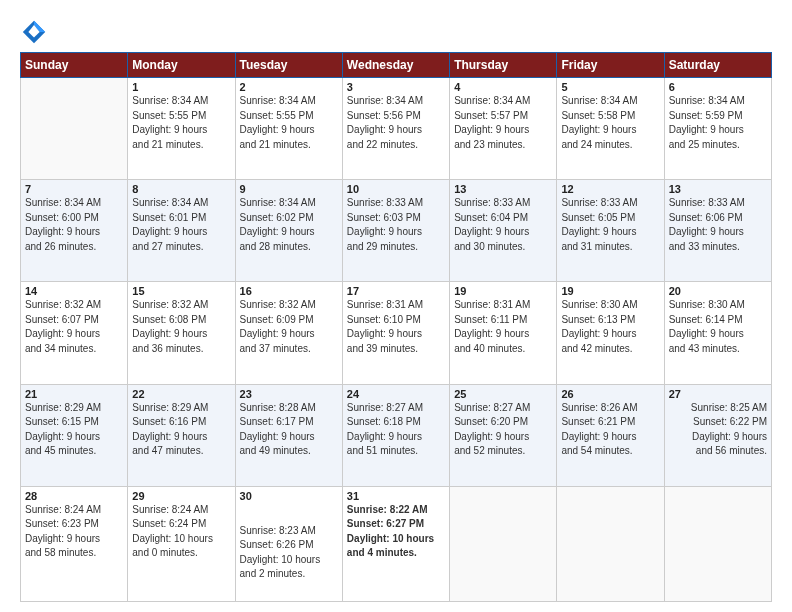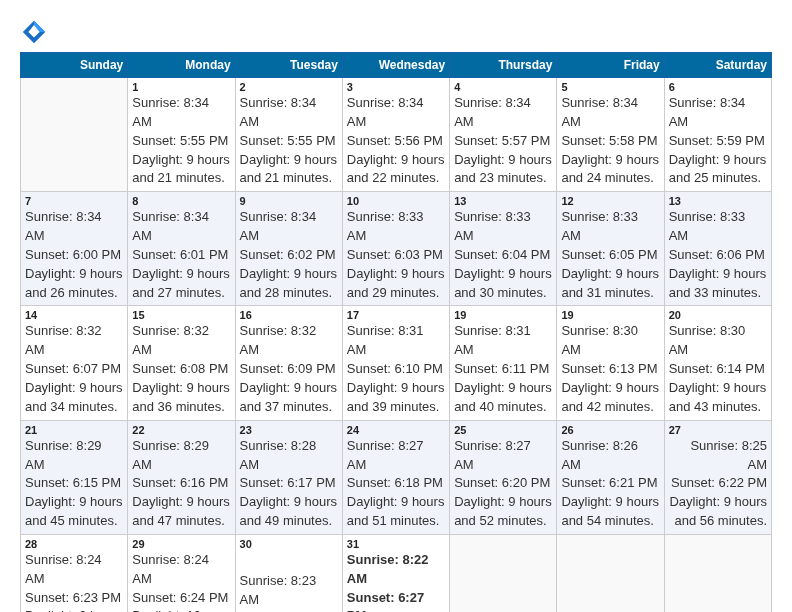--- a/index.html
+++ b/index.html
@@ -61,45 +61,45 @@
       color: #444;
     }
     .calendar {
       flex: 1;
       border: 1px solid #ccc;
       border-collapse: collapse;
       width: 100%;
       table-layout: fixed;
     }
     .calendar thead tr th {
-      background-color: #0369a1;
+      background-color: #7f1d1d;
       color: #fff;
       font-size: 12px;
       font-weight: bold;
       padding: 5px 4px;
-      text-align: right;
+      text-align: left;
       border: 1px solid #1a5faa;
     }
     .calendar tbody tr td {
       vertical-align: top;
       border: 1px solid #ccc;
       padding: 3px 4px;
       font-size: 9.5px;
       color: #333;
       height: 88px;
     }
     .day-number {
       font-size: 11px;
       font-weight: bold;
       color: #222;
       margin-bottom: 1px;
     }
     .day-info {
       line-height: 1.45;
-      font-size: 13px;
+      font-size: 10px;
       color: #333;
     }
     .empty-cell {
       background: #f9f9f9;
     }
     .row-alt {
       background-color: #f0f4fa;
     }
   </style>
 </head>

